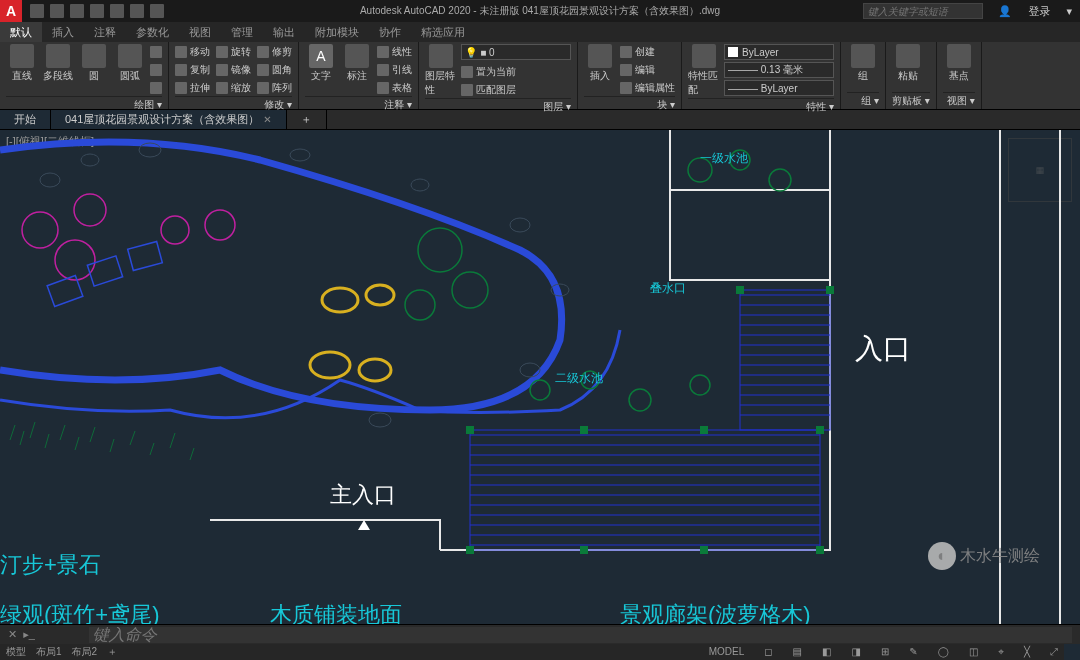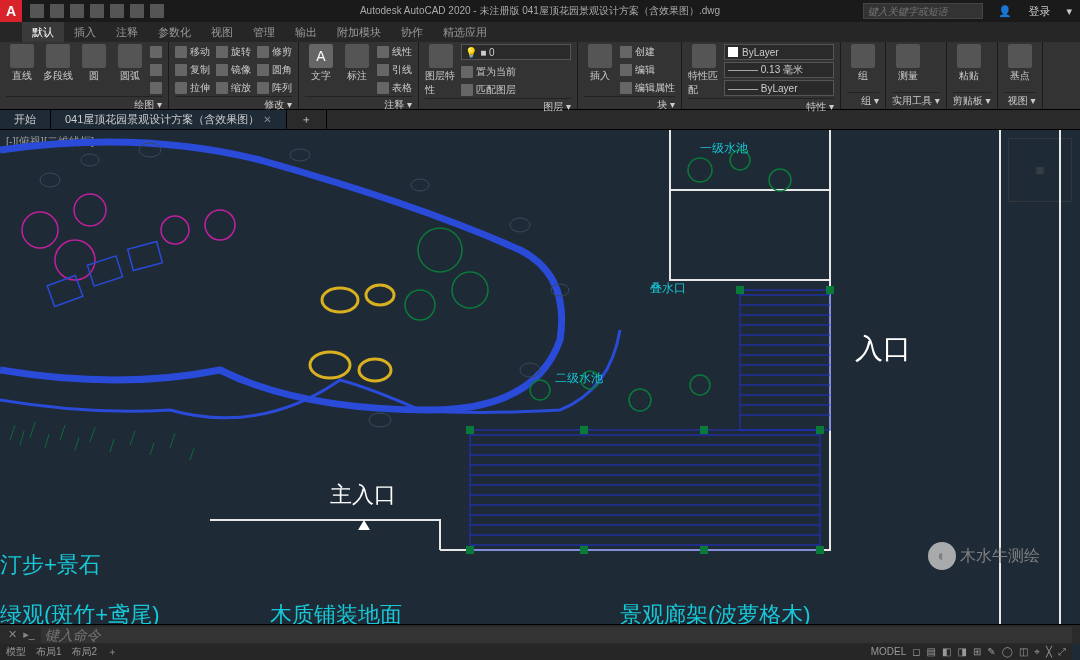--- a/index.html
+++ b/index.html
@@ -4,21 +4,21 @@
 <style>
 * { margin:0; padding:0; box-sizing:border-box; font-family:"Microsoft YaHei",sans-serif; }
 body { width:1080px; height:660px; background:#1e2a35; overflow:hidden; position:relative; }
 .titlebar { height:22px; background:#1a1a1a; display:flex; align-items:center; color:#ccc; font-size:11px; position:relative; }
 .logo { width:22px; height:22px; background:#d8232a; display:flex; align-items:center; justify-content:center; color:#fff; font-weight:bold; font-size:14px; }
 .qat { display:flex; gap:6px; padding:0 8px; align-items:center; }
 .qat span { width:14px; height:14px; display:inline-block; background:#555; border-radius:1px; }
 .title-center { position:absolute; left:50%; transform:translateX(-50%); color:#aaa; font-size:10px; }
 .title-right { margin-left:auto; display:flex; align-items:center; gap:16px; padding-right:8px; }
 .searchbox { background:#333; border:1px solid #444; width:120px; height:16px; font-size:10px; color:#888; padding:0 4px; font-style:italic; }
-.menubar { height:20px; background:#262626; display:flex; color:#999; font-size:11px; padding-left:22px; }
+.menubar { height:20px; background:#262626; display:flex; color:#999; font-size:11px; }
 .menubar div { padding:3px 10px; }
 .menubar div.active { background:#3a3a3a; color:#fff; }
 .ribbon { height:68px; background:#333; display:flex; border-bottom:1px solid #000; }
 .panel { border-right:1px solid #1a1a1a; padding:2px 6px 0; display:flex; flex-direction:column; }
 .panel-main { display:flex; gap:4px; flex:1; align-items:flex-start; }
 .panel-label { text-align:right; color:#ccc; font-size:10px; padding:1px 0; border-top:1px solid #222; }
 .bigbtn { display:flex; flex-direction:column; align-items:center; width:32px; color:#ccc; font-size:10px; gap:1px; }
 .bigbtn .ico { width:24px; height:24px; background:#555; border-radius:2px; }
 .smallgrid { display:grid; grid-auto-flow:column; grid-template-rows:repeat(3,16px); gap:2px 6px; font-size:10px; color:#ccc; }
 .smallgrid span { display:flex; align-items:center; gap:3px; white-space:nowrap; }
@@ -29,23 +29,23 @@
 .tabs .close { color:#888; font-size:10px; }
 .canvas { position:relative; width:100%; height:500px; background:#1e2a35; overflow:hidden; }
 .canvas svg { position:absolute; top:0; left:0; }
 .viewcube { position:absolute; top:8px; right:8px; width:64px; height:64px; border:1px solid #444; color:#666; font-size:9px; display:flex; align-items:center; justify-content:center; opacity:.5; }
 .whitelbl { position:absolute; color:#fff; font-size:22px; font-weight:500; }
 .cyanlbl { position:absolute; color:#17c8d8; font-size:22px;text-align:center; }
 .cyansmall { position:absolute; color:#17c8d8; font-size:12px; }
 .watermark { position:absolute; right:40px; bottom:60px; color:#888; font-size:16px; opacity:.9; display:flex; align-items:center; gap:4px; }
 .watermark .wicon { width:28px; height:28px; border-radius:50%; background:#b8b8b8; display:flex; align-items:center; justify-content:center; font-size:16px; }
 .cmdbar { position:absolute; bottom:16px; left:0; right:0; height:20px; background:#2a2a2a; border-top:1px solid #000; display:flex; align-items:center; color:#888; font-size:11px; padding:0 8px; gap:6px; }
-.cmdinput { flex:1; background:#333; border:none; color:#888; font-size:14px; font-style:italic; padding:4px 4px; height:16px; }
-.statusbar { position:absolute; bottom:0; left:0; right:8px; height:16px; background:#262626; display:flex; align-items:center; color:#999; font-size:10px; padding:0 6px; gap:10px; }
-.statusbar .right { margin-left:auto; display:flex; gap:6px; }
+.cmdinput { flex:1; background:#333; border:none; color:#888; font-size:16px; font-style:italic; padding:4px 4px; height:16px;margin-left:48px; }
+.statusbar { position:absolute; bottom:0; left:0; right:16px; height:16px; background:#262626; display:flex; align-items:center; color:#999; font-size:10px; padding:0 6px; gap:10px; }
+.statusbar .right { margin-left:auto; display:flex; gap:20px; }
 .viewlabel { position:absolute; top:4px; left:6px; color:#999; font-size:11px; }
 .arrow-up { width:0; height:0; border-left:6px solid transparent; border-right:6px solid transparent; border-bottom:10px solid #fff; display:inline-block; }
 </style>
 </head>
 <body>
 
 <div class="titlebar">
   <div class="logo">A</div>
   <div class="qat">
     <span></span>
@@ -244,29 +244,20 @@
     <div class="panel-label">特性 ▾</div>
   </div>
   <div class="panel">
     <div class="panel-main">
         <div class="bigbtn">
           <div class="ico"></div>
           <span>组</span>
         </div>
       </div>
     <div class="panel-label">组 ▾</div>
-  </div>
-  <div class="panel">
-    <div class="panel-main">
-        <div class="bigbtn">
-          <div class="ico"></div>
-          <span>测量</span>
-        </div>
-      </div>
-    <div class="panel-label">实用工具 ▾</div>
   </div>
   <div class="panel">
     <div class="panel-main">
         <div class="bigbtn">
           <div class="ico"></div>
           <span>粘贴</span>
         </div>
       </div>
     <div class="panel-label">剪贴板 ▾</div>
   </div>
@@ -372,21 +363,21 @@
         <rect x="816" y="296" width="8" height="8"></rect>
         <rect x="466" y="416" width="8" height="8"></rect>
         <rect x="580" y="416" width="8" height="8"></rect>
         <rect x="700" y="416" width="8" height="8"></rect>
         <rect x="816" y="416" width="8" height="8"></rect>
         <rect x="736" y="156" width="8" height="8"></rect>
         <rect x="826" y="156" width="8" height="8"></rect>
       </g>
   </svg>
 
-  <div class="cyansmall" style="top:10px;left:700px">一级水池</div>
+  <div class="cyansmall" style="top:20px;left:700px">一级水池</div>
   <div class="cyansmall" style="top:240px;left:555px">二级水池</div>
   <div class="cyansmall" style="top:150px;left:650px">叠水口</div>
 
   <div class="whitelbl" style="top:200px;left:855px;font-size:28px">入口</div>
   <div class="whitelbl" style="top:350px;left:330px">
     <span>主入口</span><br><span class="arrow-up" style="margin-left:28px"></span>
   </div>
 
   <div class="cyanlbl" style="top:420px;left:0">汀步+景石</div>
   <div class="cyanlbl" style="top:470px;left:0">绿观(斑竹+鸢尾)</div>

